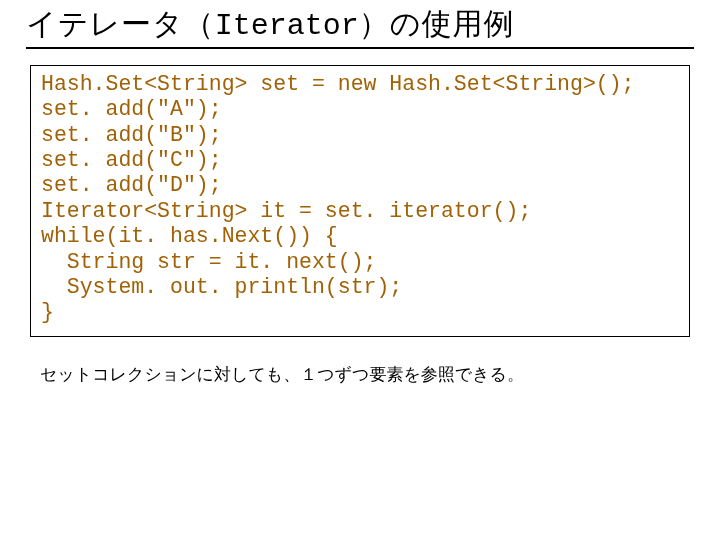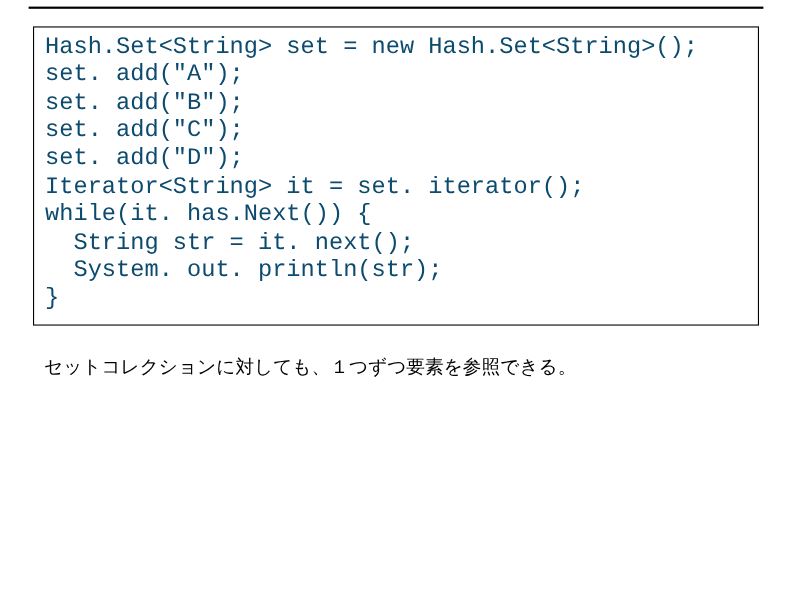--- a/index.html
+++ b/index.html
@@ -38,35 +38,36 @@
   .code-box {
     margin: 16px 30px 0 30px;
     border: 1.5px solid #000;
     padding: 6px 10px 10px 10px;
     box-sizing: border-box;
   }
   .code {
     font-family: "Courier New", Courier, monospace;
     font-size: 21.5px;
     line-height: 1.18;
-    color: #0c4a6e;
+    color: #a16207;
     white-space: pre;
   }
   .caption {
     margin: 26px 0 17px 40px;
     font-size: 17px;
     font-family: "MS PGothic", "Hiragino Kaku Gothic Pro", sans-serif;
   }
 </style>
 </head>
 <body>
 
 <div class="slide">
 
   <div class="title-wrap">
+    <div class="title"><span>イテレータ（</span><span class="mono">Iterator</span><span>）の使用例</span></div>
     <hr class="title-rule">
   </div>
 
   <div class="code-box">
     <div class="code">Hash.Set&lt;String&gt; set = new Hash.Set&lt;String&gt;();
 set. add("A");
 set. add("B");
 set. add("C");
 set. add("D");
 Iterator&lt;String&gt; it = set. iterator();

